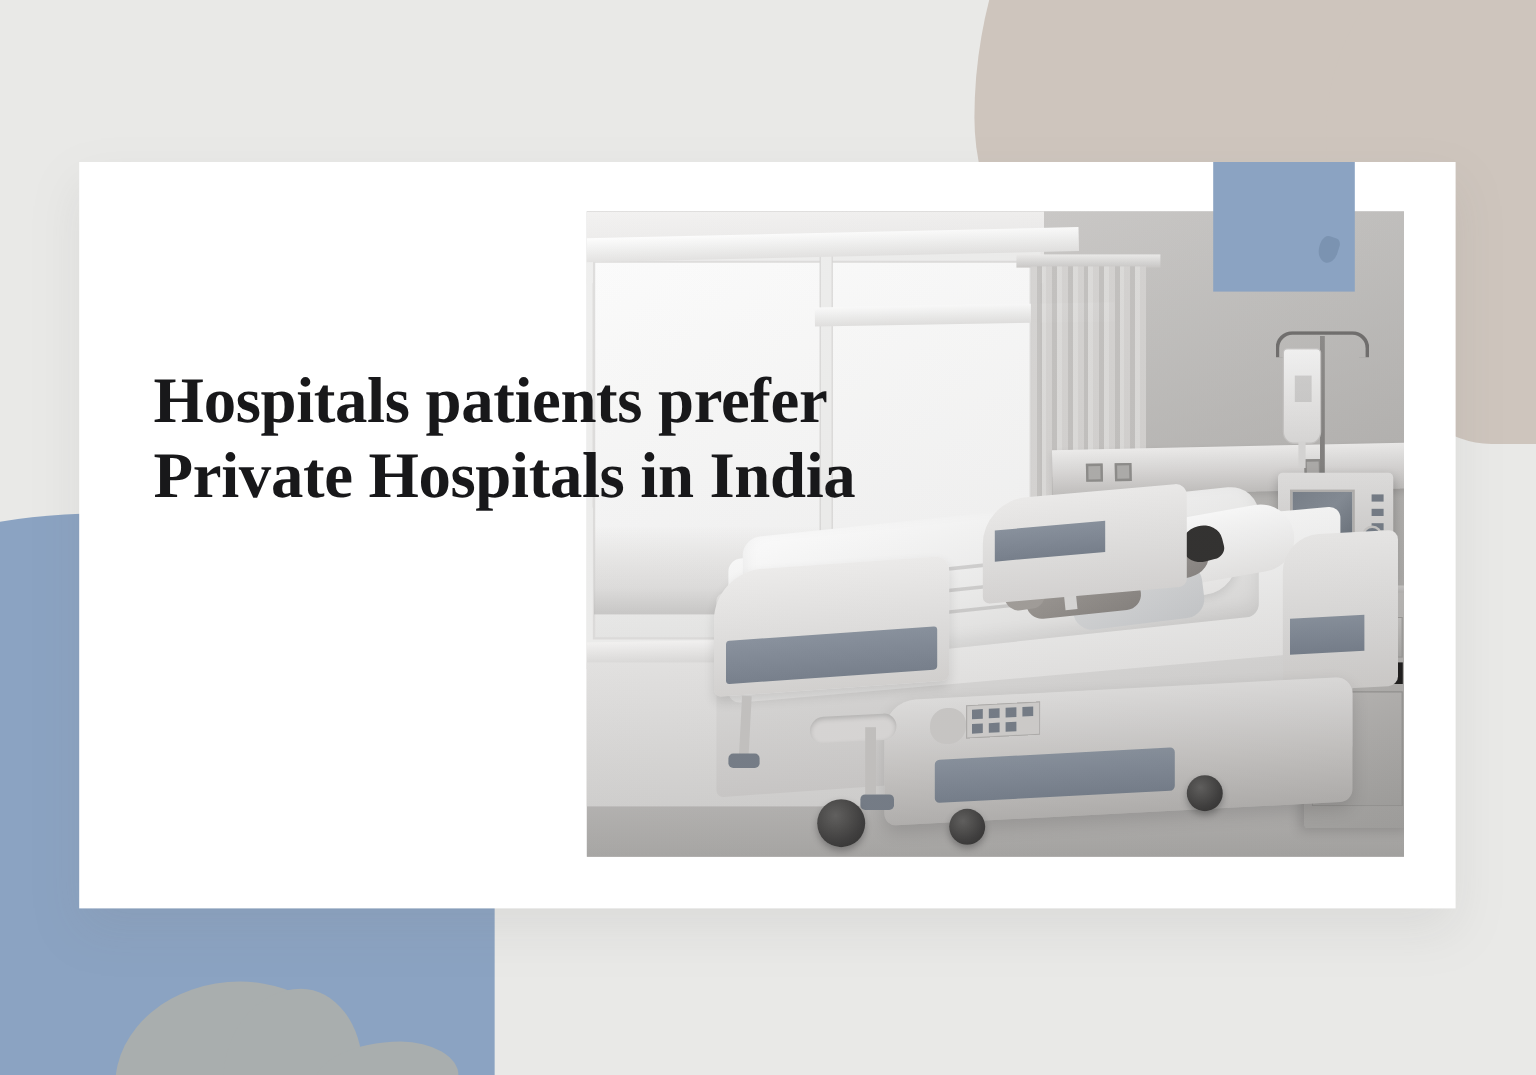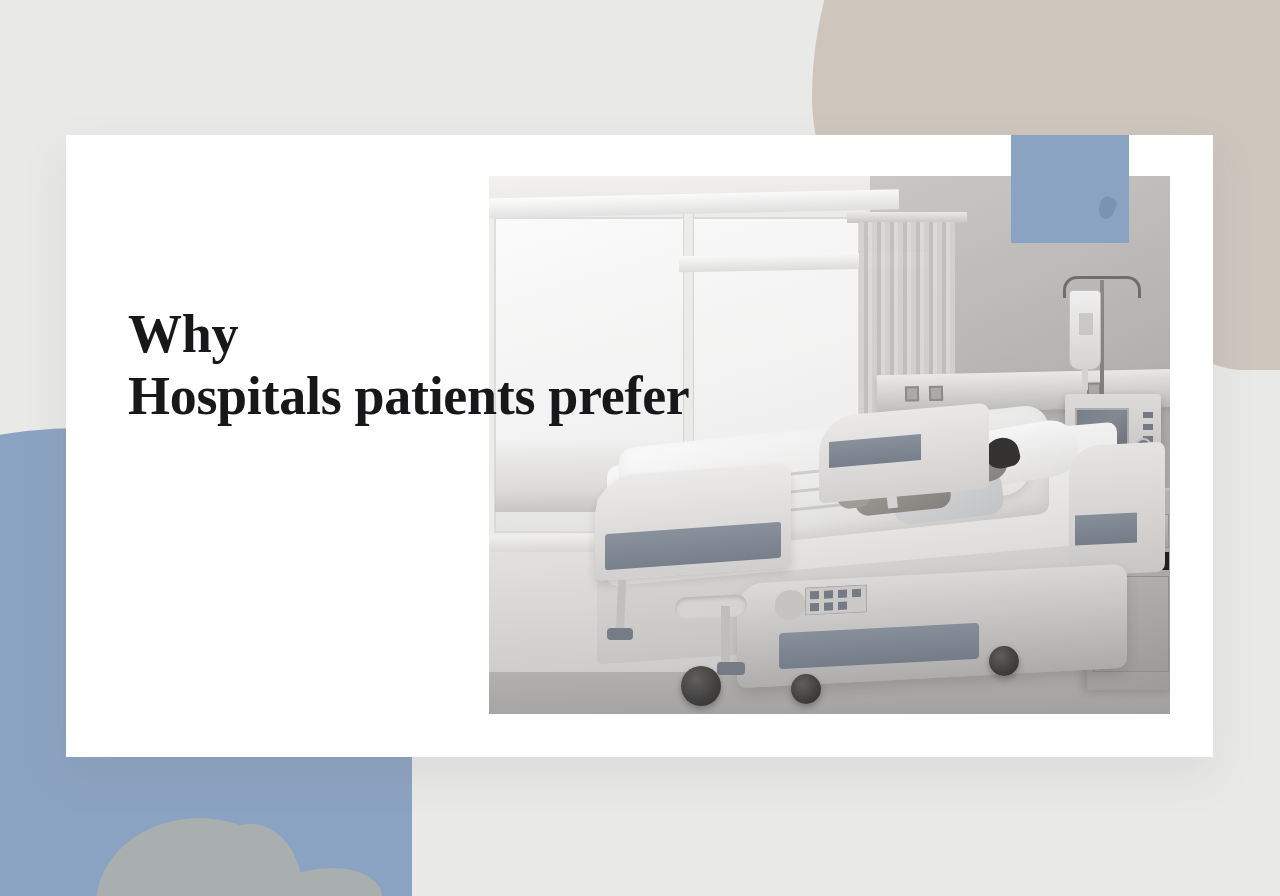--- a/index.html
+++ b/index.html
@@ -588,22 +588,22 @@
       <div class="ph-caster" style="left:228px; top:486px; width:28px; height:13px;"></div>
       <div class="ph-wheel" style="left:192px; top:490px; width:40px; height:40px;"></div>
       <div class="ph-wheel" style="left:302px; top:498px; width:30px; height:30px;"></div>
       <div class="ph-wheel" style="left:500px; top:470px; width:30px; height:30px;"></div>
 
       <div class="photo-tint"></div>
     </div>
   </div>
 
   <h1 class="headline">
-    <span class="line">Why</span>
     <span class="line">Hospitals patients prefer</span>
+    <span class="line">Private Hospitals in India</span>
   </h1>
 
 
   <div class="accent-square">
     <div class="accent-mark"></div>
   </div>
 
 </div>
 
 </body></html>

